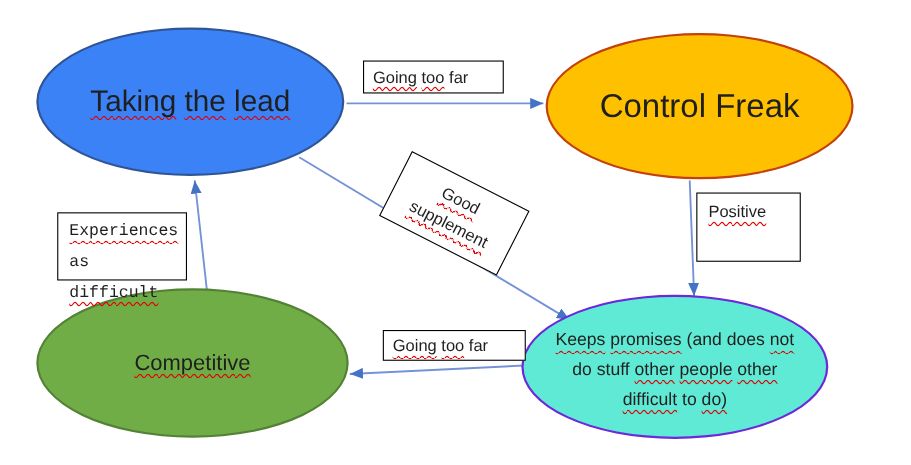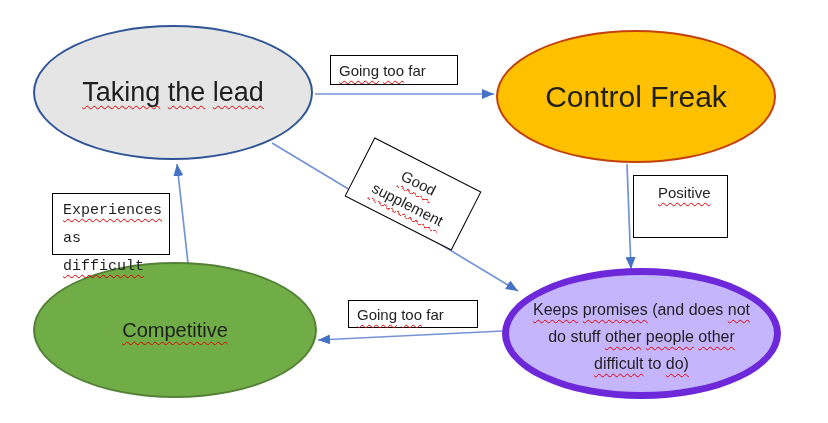--- a/index.html
+++ b/index.html
@@ -4,35 +4,35 @@
 <style>
   html,body{margin:0;padding:0;background:#ffffff;}
   #canvas{
     position:relative;width:828px;height:423px;background:#ffffff;overflow:hidden;
     font-family:"Liberation Sans","DejaVu Sans",sans-serif;color:#1f1f1f;
   }
   .ellipse{
     position:absolute;border-radius:50%;display:flex;align-items:center;justify-content:center;
     text-align:center;box-sizing:border-box;
   }
-  .node-blue  {left:33px; top:25px;  width:280px;height:135px;background:#e5e5e5;border:2px solid #2F5597;}
+  .node-blue  {left:33px; top:25px;  width:280px;height:135px;background:#3b82f6;border:2px solid #2F5597;}
   .node-gold  {left:496px;top:30px;  width:280px;height:133px;background:#FFC000;border:2px solid #c2410c;}
   .node-green {left:33px; top:262px; width:284px;height:136px;background:#70AD47;border:2px solid #538135;}
-  .node-orange{left:502px;top:268px; width:279px;height:131px;background:#c4b5fd;border:7px solid #6d28d9;}
+  .node-orange{left:474px;top:268px; width:279px;height:131px;background:#5eead4;border:2px solid #6d28d9;}
   .t-blue  {font-size:27px;}
   .t-gold  {font-size:30px;}
   .t-green {font-size:20px;}
   .t-orange{font-size:16px;line-height:27px;padding:0 10px;transform:translateY(3px);}
   .labelbox{
     position:absolute;background:#ffffff;border:1px solid #000000;box-sizing:border-box;
     font-size:15px;color:#1f1f1f;
   }
   .lb-top   {left:330px;top:55px; width:128px;height:30px;display:flex;align-items:center;padding-left:8px;}
   .lb-exp   {left:52px; top:193px;width:118px;height:62px;line-height:28px;padding:3px 0 0 10px;font-family:Liberation Mono, monospace;}
-  .lb-pos   {left:633px;top:175px;width:95px; height:63px;line-height:29px;padding:2px 0 0 24px;}
+  .lb-pos   {left:633px;top:175px;width:95px; height:63px;line-height:29px;padding:2px 0 0 10px;}
   .lb-bottom{left:348px;top:300px;width:130px;height:28px;display:flex;align-items:center;padding-left:8px;}
   .lb-good{
     left:353px;top:161px;width:120px;height:66px;transform:rotate(27deg);
     display:flex;align-items:center;justify-content:center;text-align:center;line-height:24px;
   }
   .sq{
     text-decoration-line:underline;text-decoration-style:wavy;text-decoration-color:#e00000;
     text-decoration-thickness:1px;text-underline-offset:4px;text-decoration-skip-ink:none;
   }
   svg.arrows{position:absolute;left:0;top:0;}

